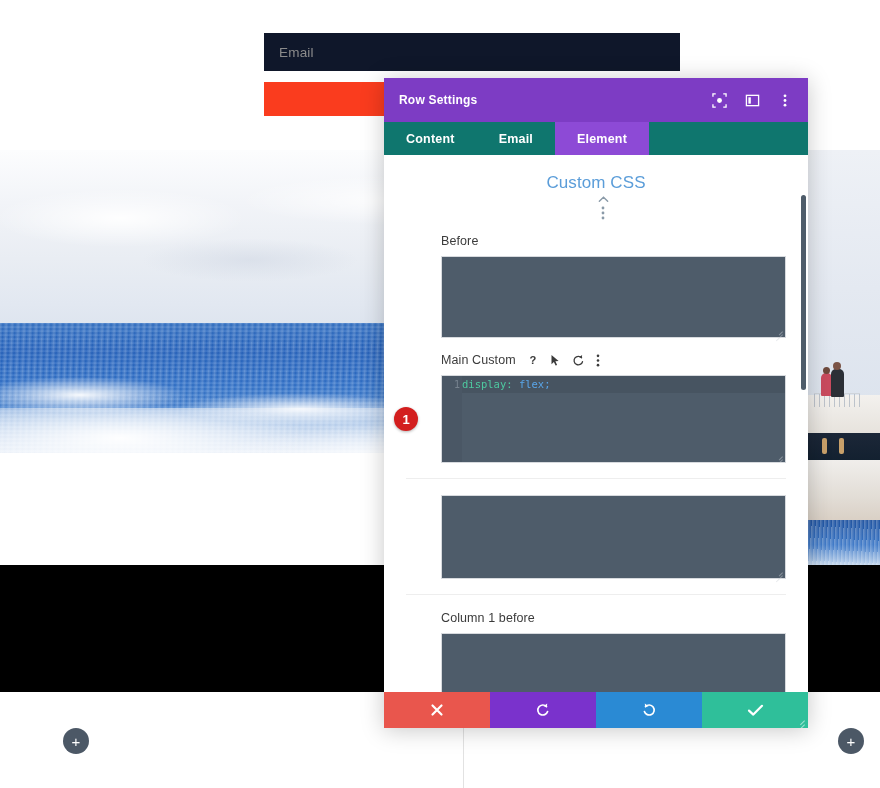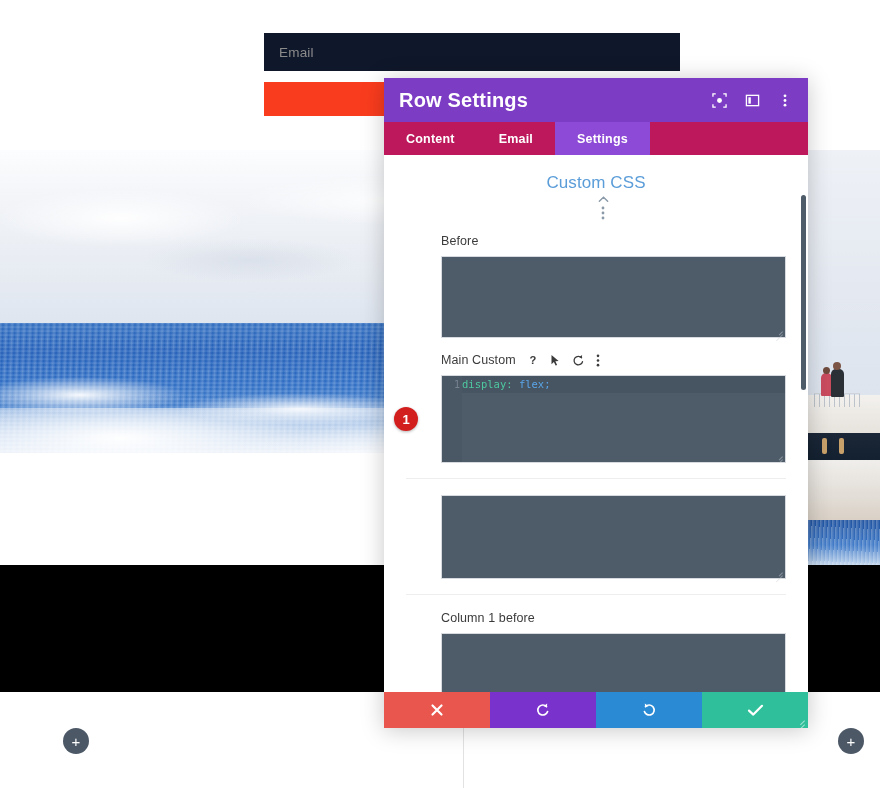--- a/index.html
+++ b/index.html
@@ -208,36 +208,36 @@
   .modal-header {
     height: 44px;
     background: #7d3cc4;
     display: flex;
     align-items: center;
     padding: 0 15px;
     flex: 0 0 auto;
   }
   .modal-title {
     color: #ffffff;
-    font-size: 20px;
+    font-size: 12px;
     font-weight: bold;
     letter-spacing: .2px;
     flex: 1;
   }
   .hdr-icons { display: flex; align-items: center; gap: 17px; }
   .hdr-icon {
     width: 16px; height: 16px;
     display: flex; align-items: center; justify-content: center;
     cursor: pointer;
     color: #ffffff;
   }
 
   .modal-tabs {
     height: 33px;
-    background: #be185d;
+    background: #0f766e;
     display: flex;
     flex: 0 0 auto;
   }
   .tab {
     padding: 0 22px;
     height: 33px;
     display: flex;
     align-items: center;
     color: #ffffff;
     font-size: 12.5px;
@@ -494,21 +494,21 @@
             <circle cx="2" cy="8" r="1.5" fill="#ffffff"></circle>
             <circle cx="2" cy="13" r="1.5" fill="#ffffff"></circle>
           </svg>
         </div>
       </div>
     </div>
 
     <div class="modal-tabs">
       <div class="tab">Content</div>
       <div class="tab">Email</div>
-      <div class="tab active">Settings</div>
+      <div class="tab active">Element</div>
     </div>
 
     <div class="modal-body">
 
       <div class="section-head">
         <div class="section-title">Custom CSS</div>
         <div class="sh-icon">
           <svg width="13" height="13" viewBox="0 0 14 14">
             <path d="M2.5 9L7 4.5L11.5 9" fill="none" stroke="#8a9aa8" stroke-width="1.5" stroke-linecap="round"></path>
           </svg>

